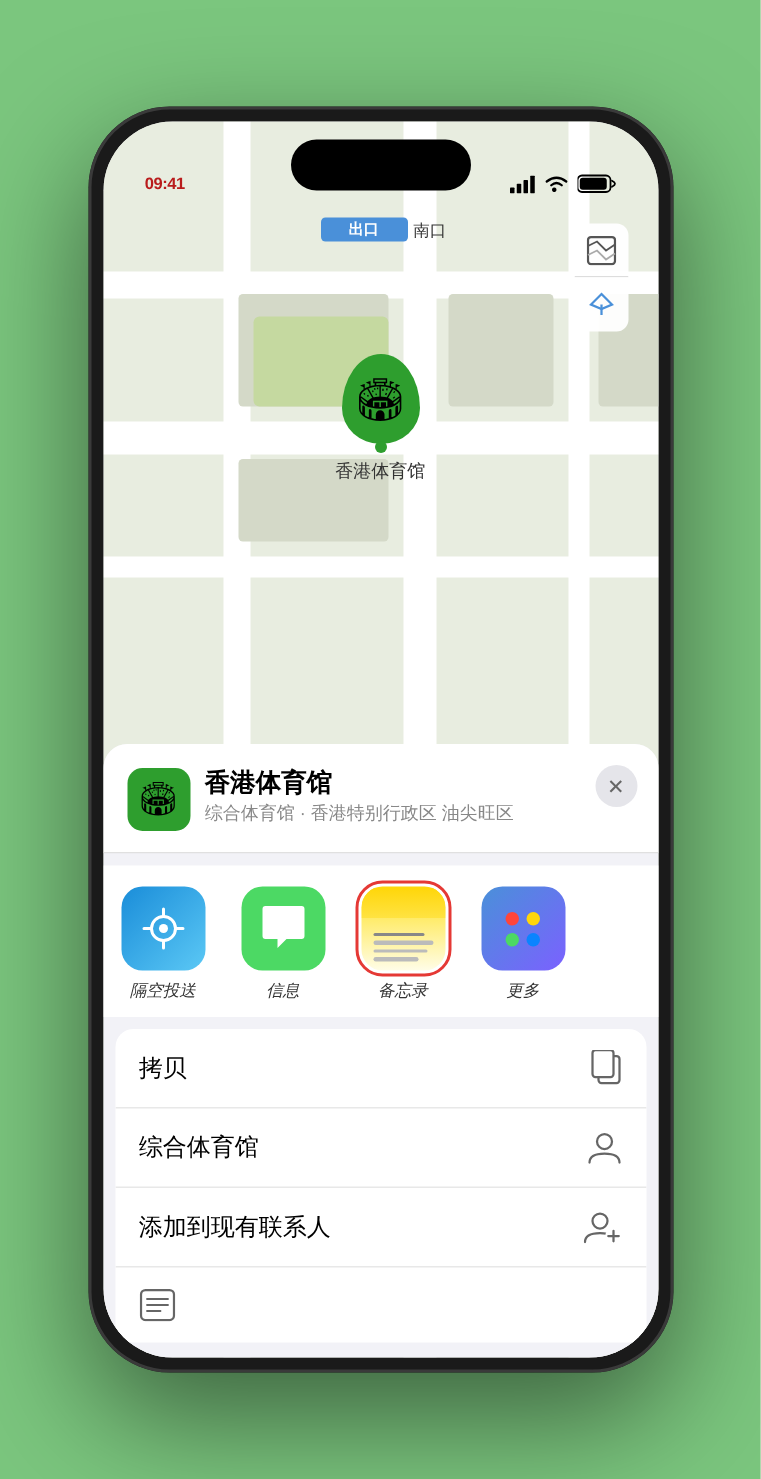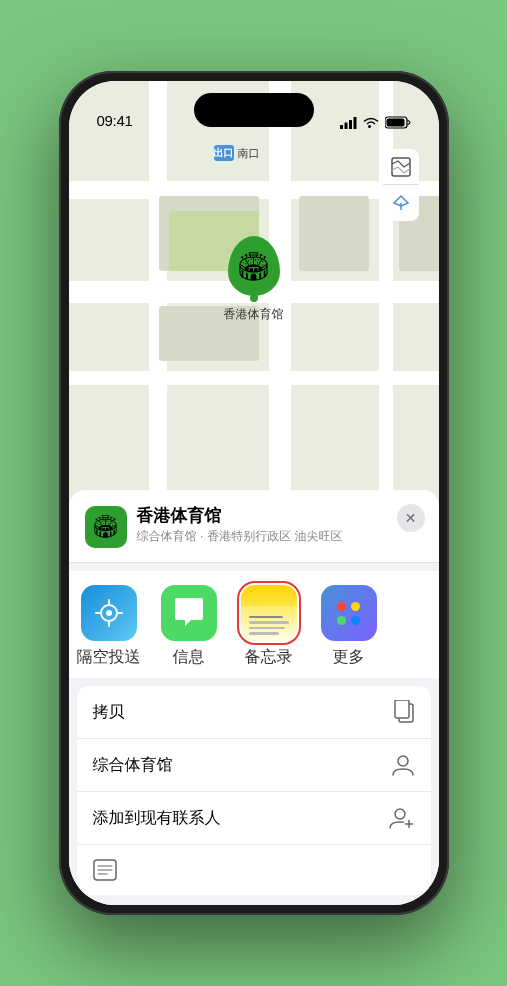--- a/index.html
+++ b/index.html
@@ -45,23 +45,23 @@
       position: absolute;
       top: 0; left: 0; right: 0;
       height: 54px;
       display: flex;
       align-items: flex-end;
       justify-content: space-between;
       padding: 0 28px 6px;
       z-index: 99;
     }
     .status-time {
-      font-size: 15px;
-      font-weight: 400;
-      color: #000000;
+      font-size: 11px;
+      font-weight: 700;
+      color: #b91c1c;
       letter-spacing: -0.3px;
     }
     .status-icons {
       display: flex;
       align-items: center;
       gap: 6px;
     }
     .status-icons svg {
       fill: #000;
     }
@@ -101,21 +101,21 @@
       top: 64px;
       left: 145px;
       display: flex;
       align-items: center;
       gap: 4px;
     }
     .map-label-badge {
       background: #4a90d9;
       color: #fff;
       font-size: 10px;
-      padding: 1px 0;
+      padding: 1px 19px;
       border-radius: 3px;
       font-weight: 600;
     }
     .map-label-text {
       font-size: 11px;
       color: #333;
     }
     
     .map-controls {
       position: absolute;
@@ -279,23 +279,24 @@
     .share-app-icon.notes {
       background: linear-gradient(180deg, #ffd60a 0%, #ffec6e 40%, #fffde7 100%);
       outline: 2.5px solid #e53935;
       outline-offset: 2px;
     }
     .share-app-icon.more {
       background: linear-gradient(135deg, #4a90d9, #7b61ff);
       overflow: hidden;
     }
     .share-label {
-      font-size: 16px;
+      font-size: 11px;
       color: #333;
       text-align: center;
+      font-style: italic;
     }
     
     .action-list {
       background: #fff;
       margin-top: 8px;
       border-radius: 12px;
       margin-left: 8px;
       margin-right: 8px;
       overflow: hidden;
     }

